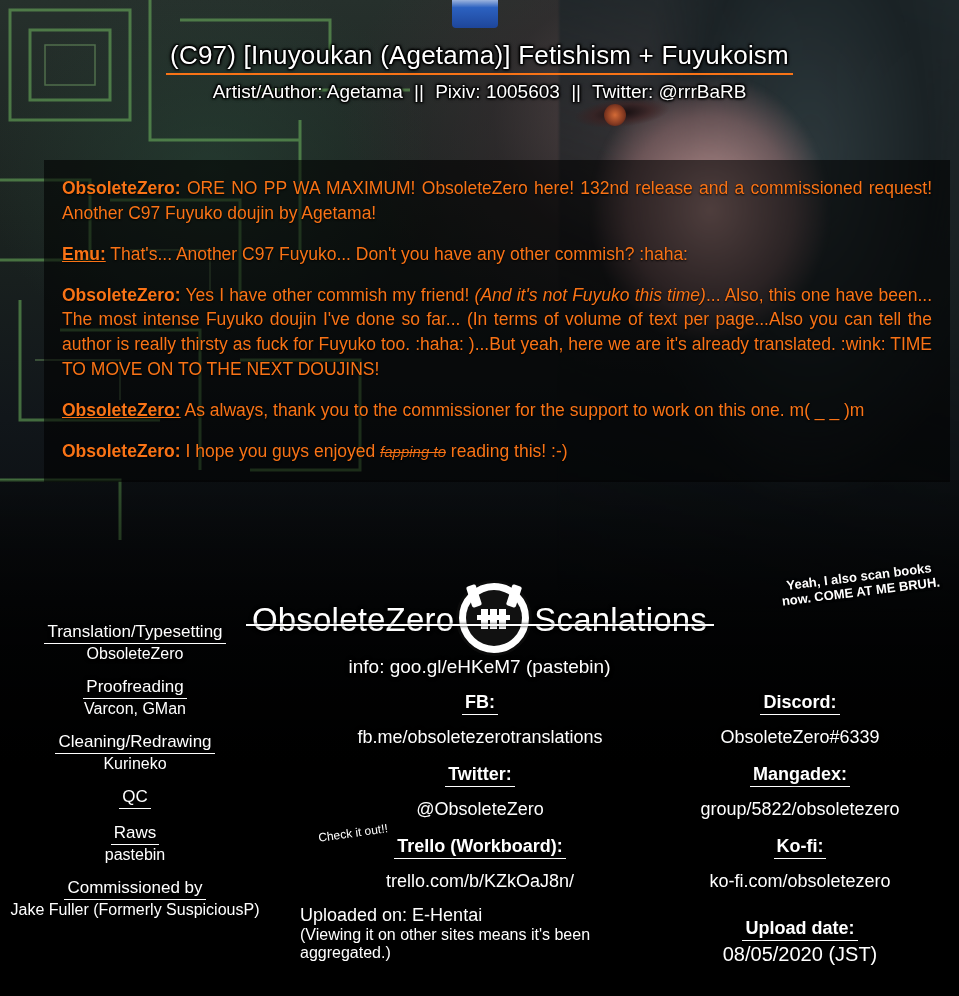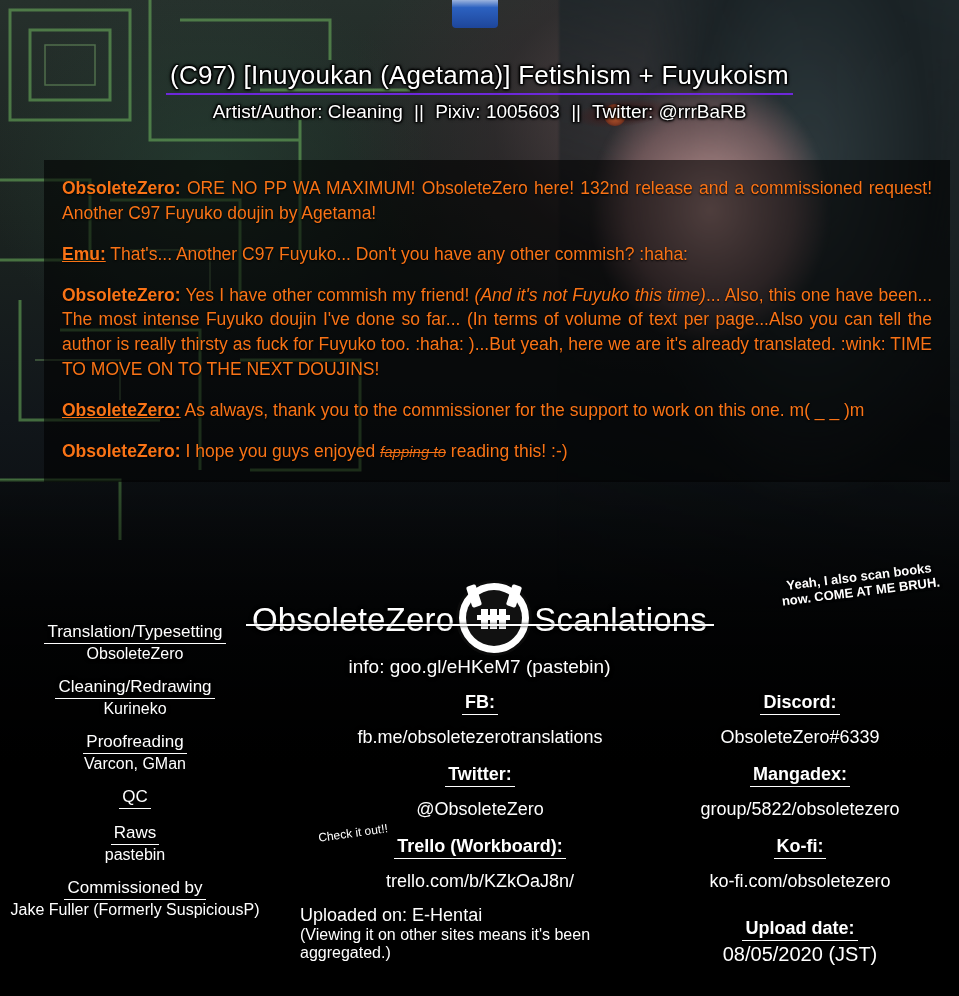--- a/index.html
+++ b/index.html
@@ -85,24 +85,23 @@
     left: 0; right: 0; top: 40px;
     text-align: center;
     color: #ffffff;
     text-shadow: 0 0 4px #000, 1px 1px 2px #000, -1px 1px 2px #000, 1px -1px 2px #000, -1px -1px 2px #000;
   }
   .title {
     font-size: 26px;
     letter-spacing: 0.2px;
     font-weight: 400;
     display: inline-block;
-    border-bottom: 2px solid #6d28d9;
+    border-bottom: 2px solid #f97316;
     padding: 0 4px 2px 4px;
     white-space: nowrap;
-    margin-top: 20px;
   }
   .subtitle {
     margin-top: 6px;
     font-size: 19px;
     white-space: nowrap;
   }
   .subtitle .sep { padding: 0 6px; }
 
   
   .notes {
@@ -327,21 +326,21 @@
   <div class="bg-face"></div>
   <div class="bg-eye"></div>
   <div class="bg-iris"></div>
   <div class="bg-badge"></div>
   <div class="bg-bottom-fade"></div>
 
   <div class="header">
     <div class="title">(C97) [Inuyoukan (Agetama)] Fetishism + Fuyukoism</div>
     <div class="subtitle">
       <span>Artist/Author:</span>
-      <span>Cleaning</span>
+      <span>Agetama</span>
       <span class="sep">||</span>
       <span>Pixiv:</span>
       <span>1005603</span>
       <span class="sep">||</span>
       <span>Twitter:</span>
       <span>@rrrBaRB</span>
     </div>
   </div>
 
   <div class="notes">
@@ -380,26 +379,26 @@
   <div class="scan-note">Yeah, I also scan books now. COME AT ME BRUH.</div>
 
   <div class="info-line">info: goo.gl/eHKeM7 (pastebin)</div>
 
   <div class="credits">
     <div class="credit">
       <div class="role">Translation/Typesetting</div>
       <div class="who">ObsoleteZero</div>
     </div>
     <div class="credit">
+      <div class="role">Proofreading</div>
+      <div class="who">Varcon, GMan</div>
+    </div>
+    <div class="credit">
       <div class="role">Cleaning/Redrawing</div>
       <div class="who">Kurineko</div>
-    </div>
-    <div class="credit">
-      <div class="role">Proofreading</div>
-      <div class="who">Varcon, GMan</div>
     </div>
     <div class="credit">
       <div class="role">QC</div>
     </div>
     <div class="credit">
       <div class="role">Raws</div>
       <div class="who">pastebin</div>
     </div>
     <div class="credit">
       <div class="role">Commissioned by</div>

